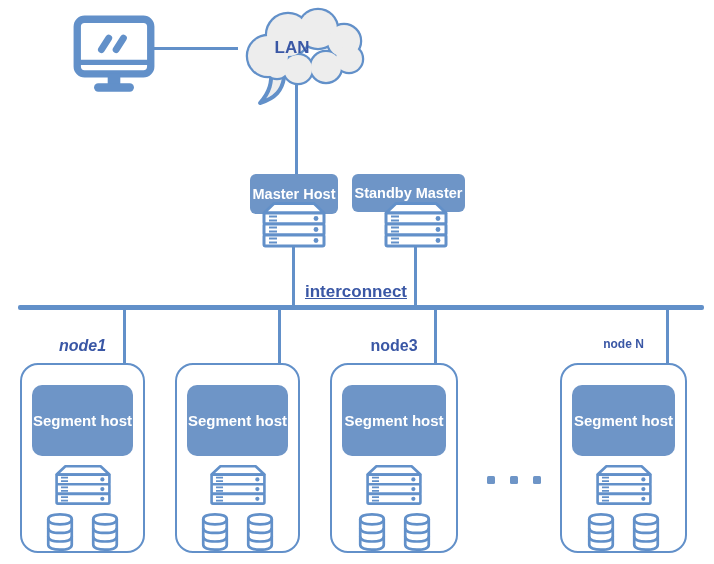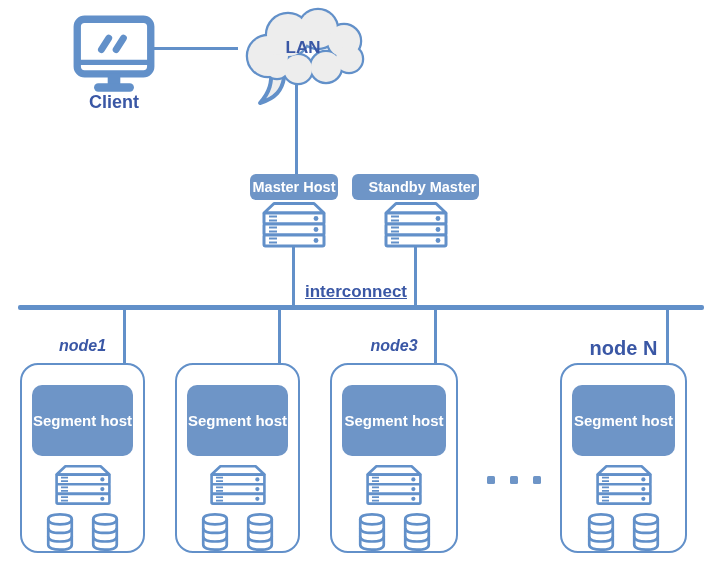--- a/index.html
+++ b/index.html
@@ -87,21 +87,20 @@
   <div class="vline" style="left:414px;top:246px;height:60px;"></div>
   <div class="bus" style="left:18px;top:305px;width:686px;"></div>
   <div class="vline" style="left:123px;top:309px;height:55px;"></div>
   <div class="vline" style="left:278px;top:309px;height:55px;"></div>
   <div class="vline" style="left:434px;top:309px;height:55px;"></div>
   <div class="vline" style="left:666px;top:309px;height:55px;"></div>
 
   <svg class="icon abs" style="left:72px;top:14px;" width="84" height="84">
       <use href="#sym-monitor"></use>
     </svg>
-  <div class="dark-label" style="left:58px;top:92px;width:112px;font-size:18px;">Client</div>
 
   <svg class="icon abs" style="left:232px;top:6px;" width="142" height="100" viewBox="0 0 142 100">
     <path d="M52 72 C50 84 44 92 28 97 C38 86 40 76 39 64 Z" fill="var(--cloud)" stroke="currentColor" stroke-width="4" stroke-linejoin="round"></path>
     <g fill="var(--cloud)" stroke="currentColor" stroke-width="4.5">
       <circle cx="36" cy="50" r="20"></circle>
         <circle cx="56" cy="29" r="21"></circle>
       <circle cx="86" cy="23" r="19"></circle>
         <circle cx="112" cy="35" r="16"></circle>
       <circle cx="117" cy="53" r="13"></circle>
         <circle cx="94" cy="61" r="15"></circle>
@@ -112,36 +111,36 @@
       <circle cx="36" cy="50" r="20"></circle>
         <circle cx="56" cy="29" r="21"></circle>
       <circle cx="86" cy="23" r="19"></circle>
         <circle cx="112" cy="35" r="16"></circle>
       <circle cx="117" cy="53" r="13"></circle>
         <circle cx="94" cy="61" r="15"></circle>
       <circle cx="66" cy="63" r="14"></circle>
         <circle cx="45" cy="60" r="12"></circle>
     </g>
   </svg>
-  <div class="dark-label" style="left:263px;top:38px;width:80px;font-size:17px;">LAN</div>
-
-  <div class="badge" style="left:250px;top:174px;width:88px;height:26px;text-align:center;">Master Host</div>
-  <div class="badge" style="left:352px;top:174px;width:113px;height:26px;padding-left:14px;">Standby Master</div>
+  <div class="dark-label" style="left:252px;top:38px;width:80px;font-size:17px;">LAN</div>
+
+  <div class="badge" style="left:250px;top:174px;width:88px;height:40px;text-align:center;">Master Host</div>
+  <div class="badge" style="left:352px;top:174px;width:113px;height:38px;">Standby Master</div>
   <svg class="icon abs" style="left:261px;top:201px;" width="66" height="48">
       <use href="#sym-server"></use>
     </svg>
   <svg class="icon abs" style="left:383px;top:201px;" width="66" height="48">
       <use href="#sym-server"></use>
     </svg>
 
   <div class="dark-label" style="left:297px;top:282px;width:118px;font-size:17px;text-decoration:underline;">interconnect</div>
 
   <div class="dark-label" style="left:20px;top:337px;width:125px;font-size:16px;font-style:italic;">node1</div>
-  <div class="dark-label" style="left:330px;top:337px;width:128px;font-size:16px;font-style:italic;">node3</div>
-  <div class="dark-label" style="left:560px;top:337px;width:127px;font-size:20px;">node N</div>
+  <div class="dark-label" style="left:330px;top:337px;width:128px;font-size:16px;">node3</div>
+  <div class="dark-label" style="left:560px;top:337px;width:127px;font-size:12px;">node N</div>
 
   <div class="node" style="left:20px;width:125px;">
     <div class="segment">Segment host</div>
     <svg class="icon srv" width="66" height="46">
         <use href="#sym-server"></use>
       </svg>
     <div class="cylrow">
       <svg class="icon" width="32" height="38" viewBox="0 0 32 42">
           <use href="#sym-cyl"></use>
         </svg>

